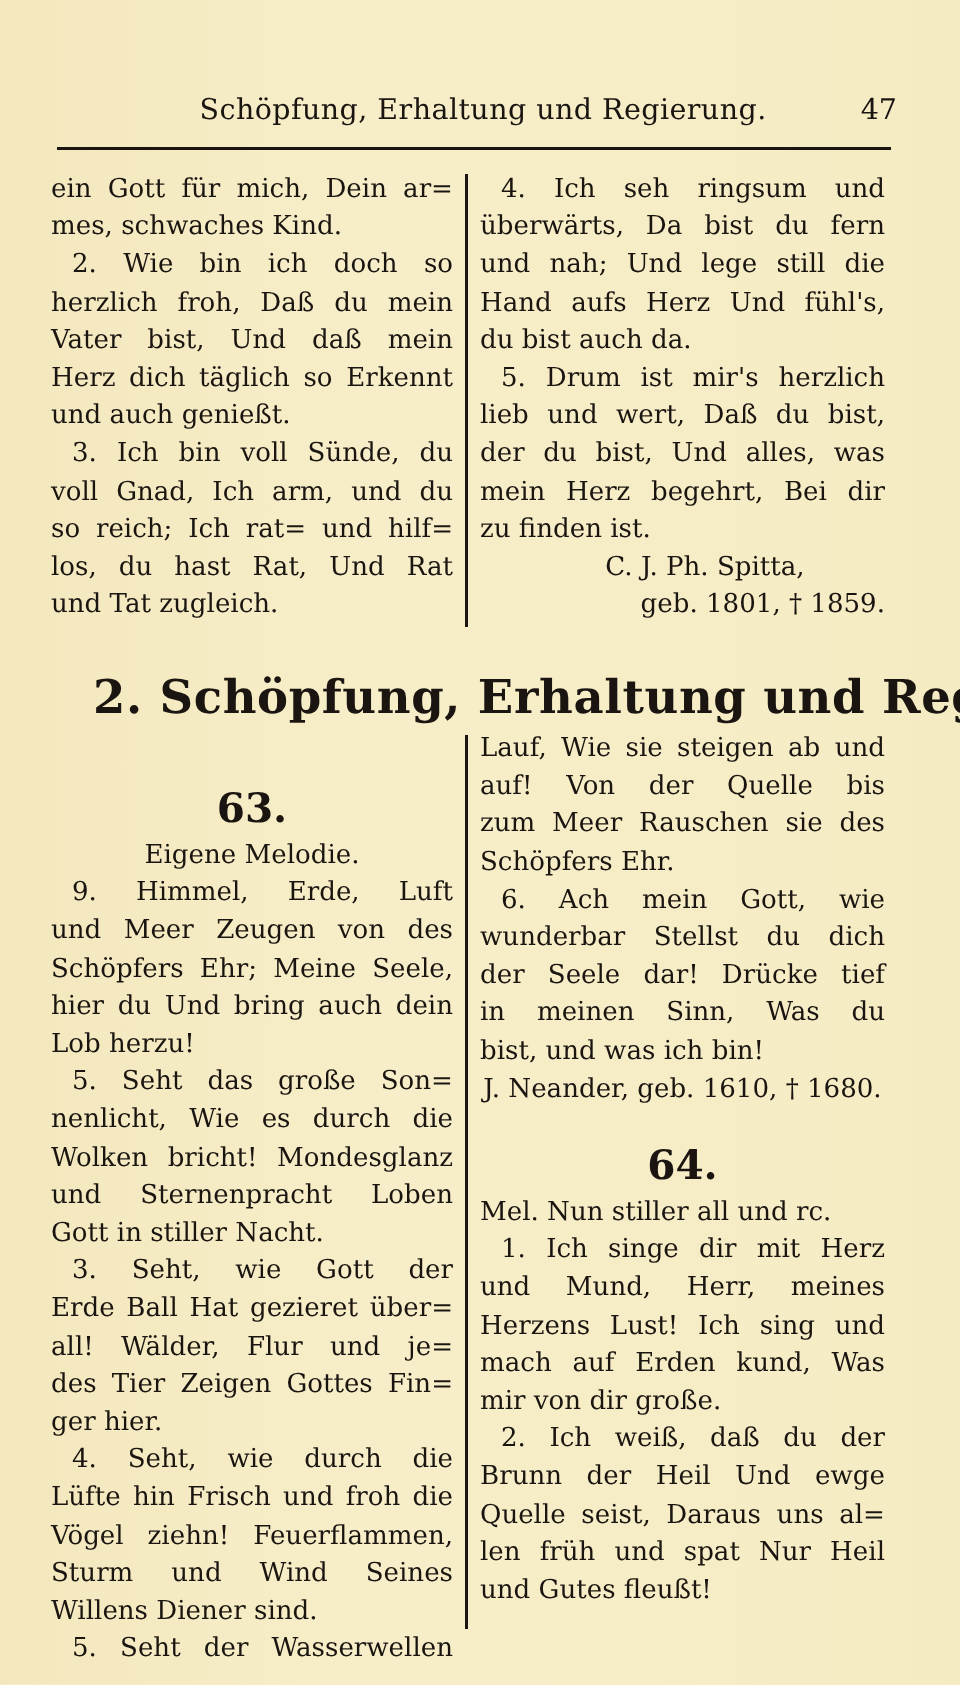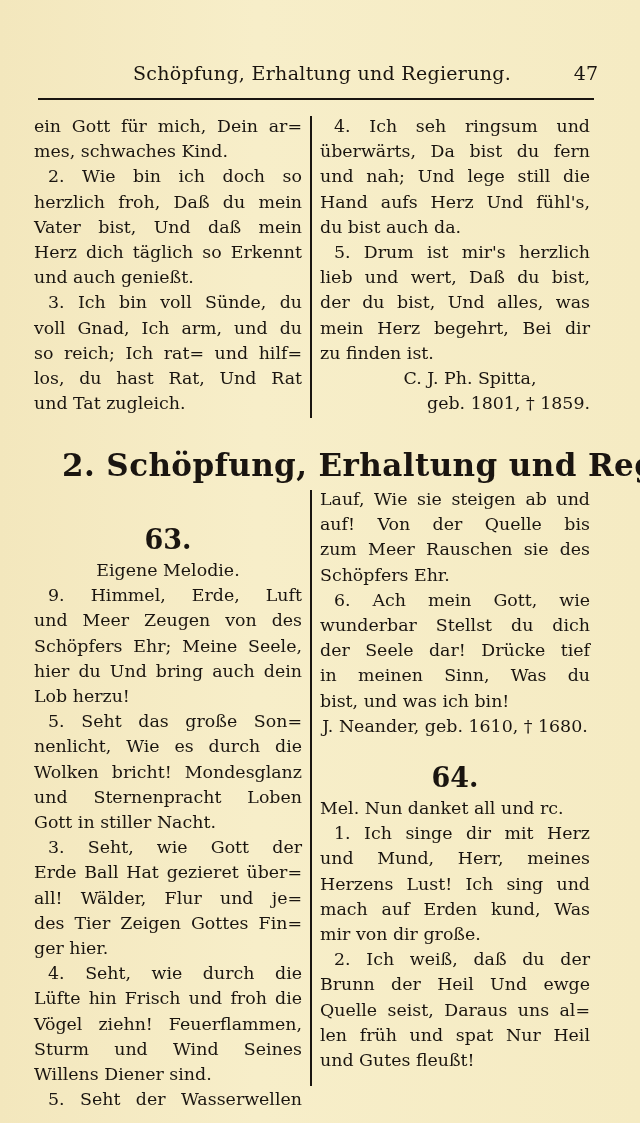--- a/index.html
+++ b/index.html
@@ -109,21 +109,21 @@
     <span class="ln ind">6. Ach mein Gott, wie</span>
     <span class="ln">wunderbar Stellst du dich</span>
     <span class="ln">der Seele dar! Drücke tief</span>
     <span class="ln">in meinen Sinn, Was du</span>
     <span class="ln last">bist, und was ich bin!</span>
     <span class="author" style="text-align:center;">J. Neander, geb. 1610, † 1680.</span>
   </div>
 
   <div class="col col2" style="top:760px;">
     <span class="hymn-no">64.</span>
-    <span class="ln last">Mel. Nun danket all und rc.</span>
+    <span class="ln last">Mel. Nun stiller all und rc.</span>
     <span class="ln ind">1. Ich singe dir mit Herz</span>
     <span class="ln">und Mund, Herr, meines</span>
     <span class="ln">Herzens Lust! Ich sing und</span>
     <span class="ln">mach auf Erden kund, Was</span>
     <span class="ln last">mir von dir große.</span>
     <span class="ln ind">2. Ich weiß, daß du der</span>
     <span class="ln">Brunn der Heil Und ewge</span>
     <span class="ln">Quelle seist, Daraus uns al=</span>
     <span class="ln">len früh und spat Nur Heil</span>
     <span class="ln last">und Gutes fleußt!</span>

